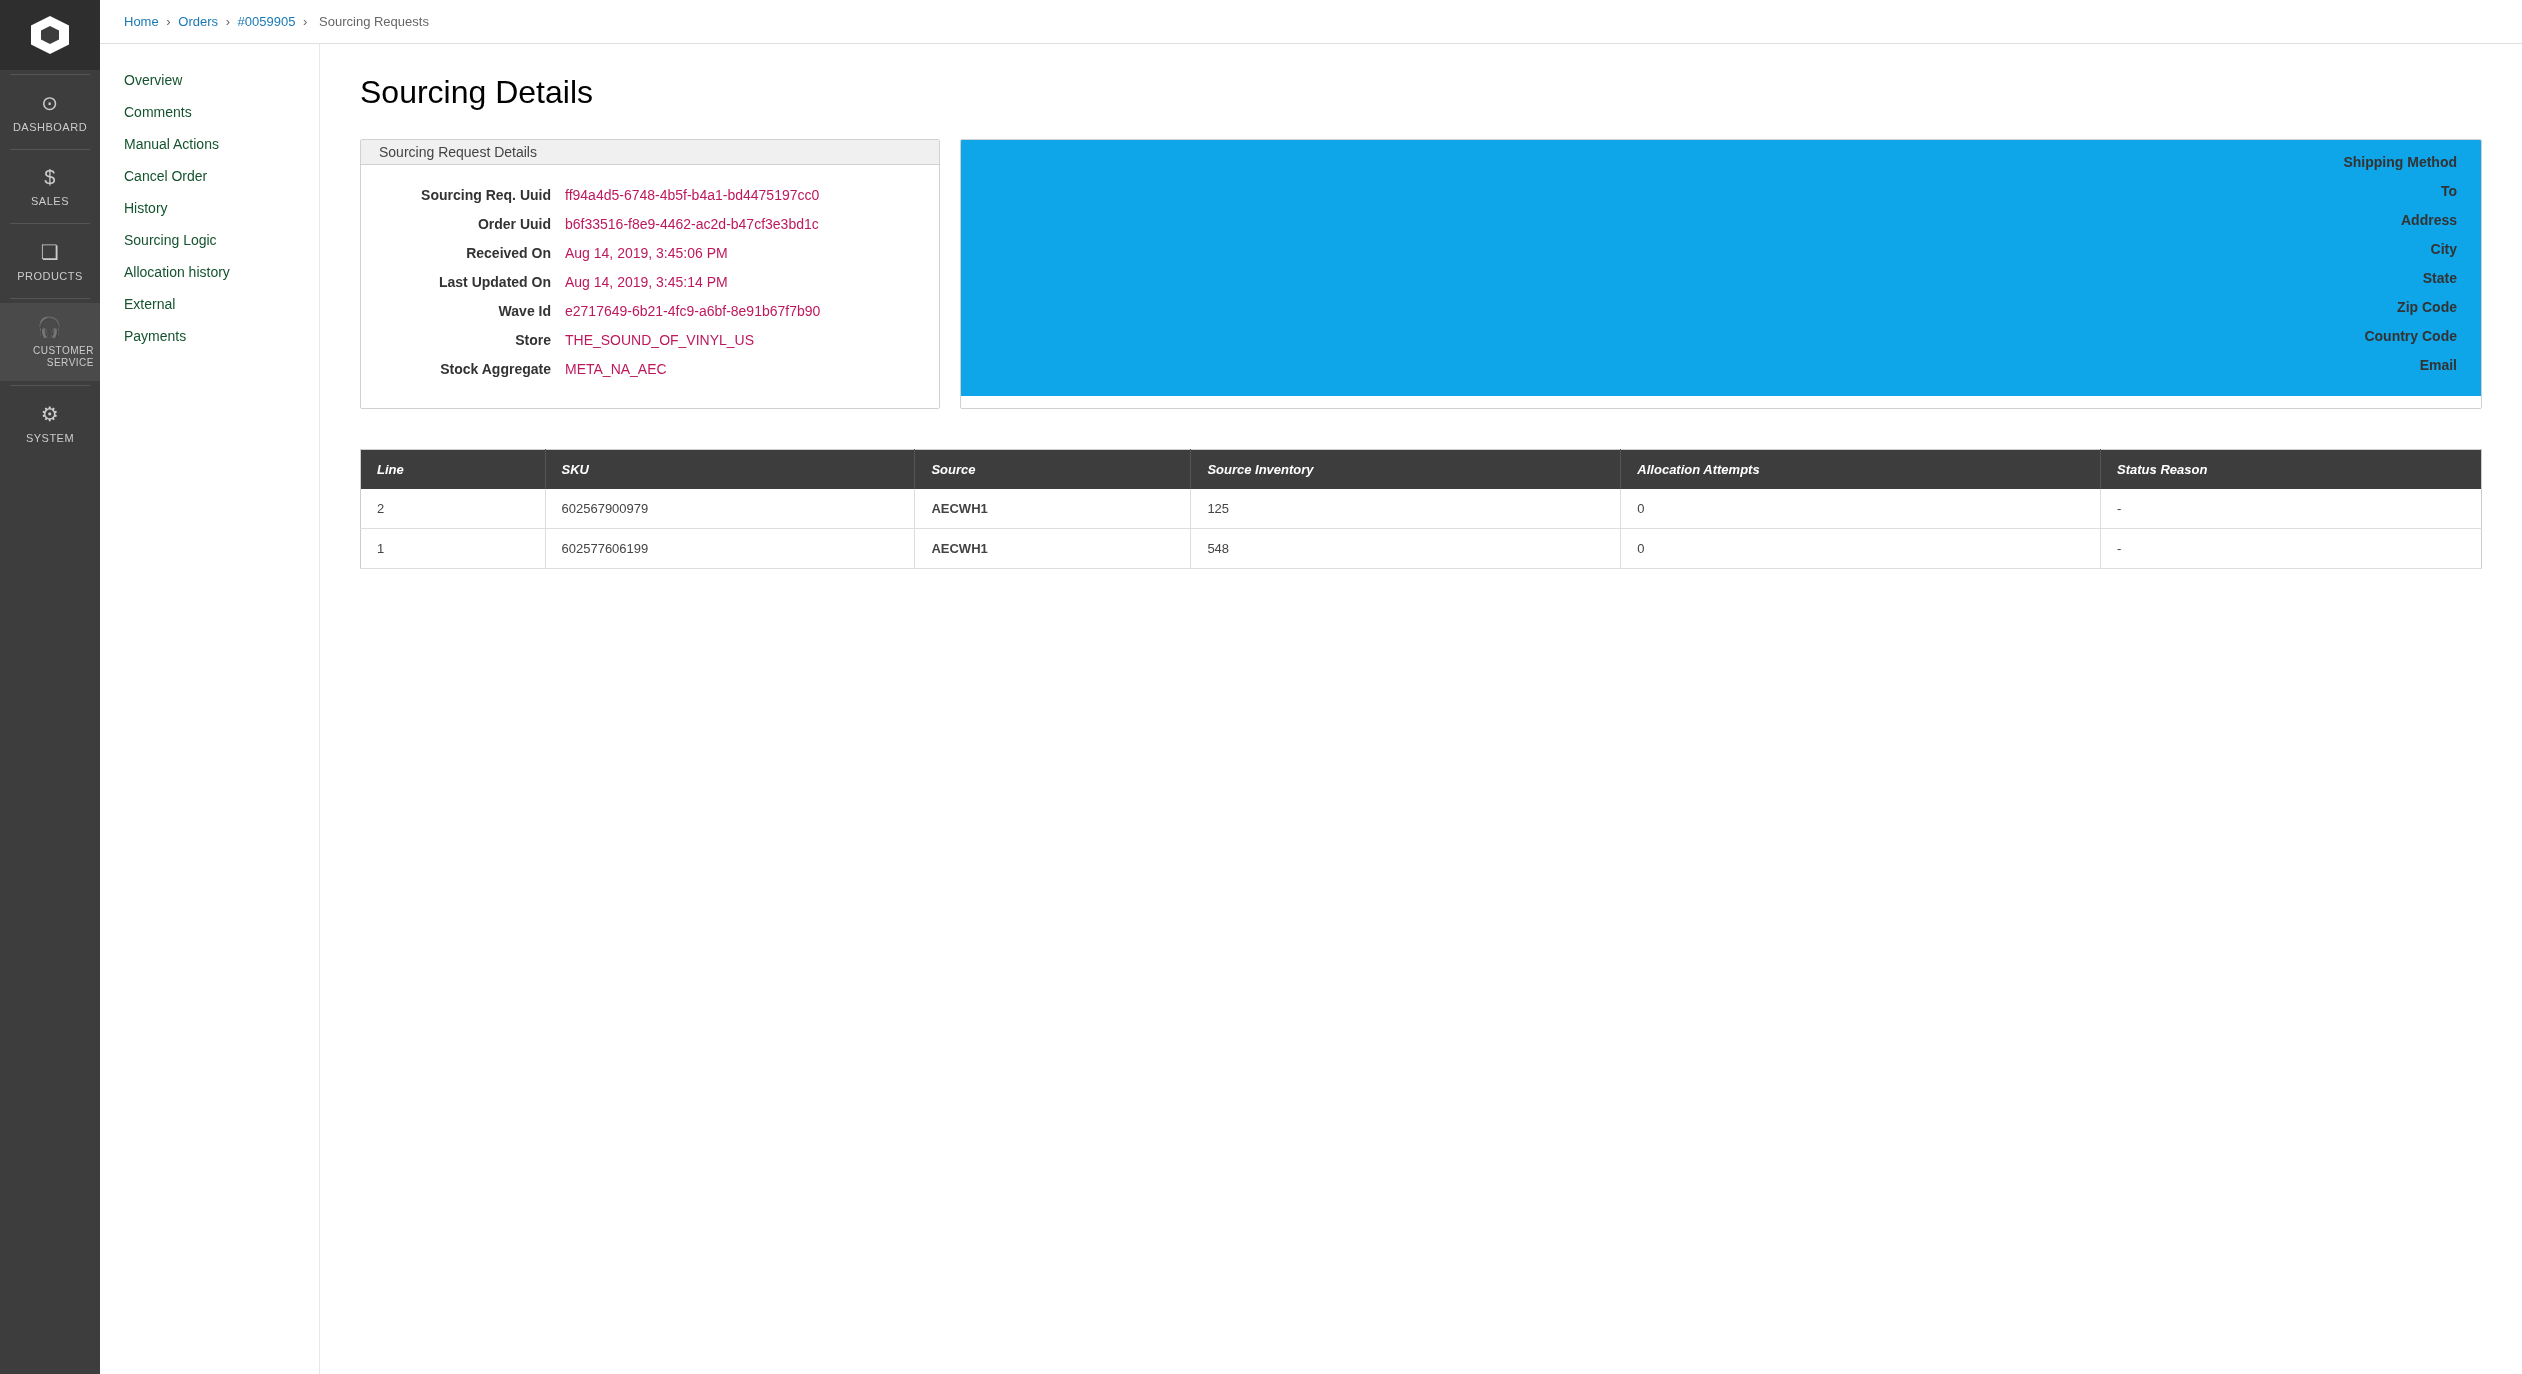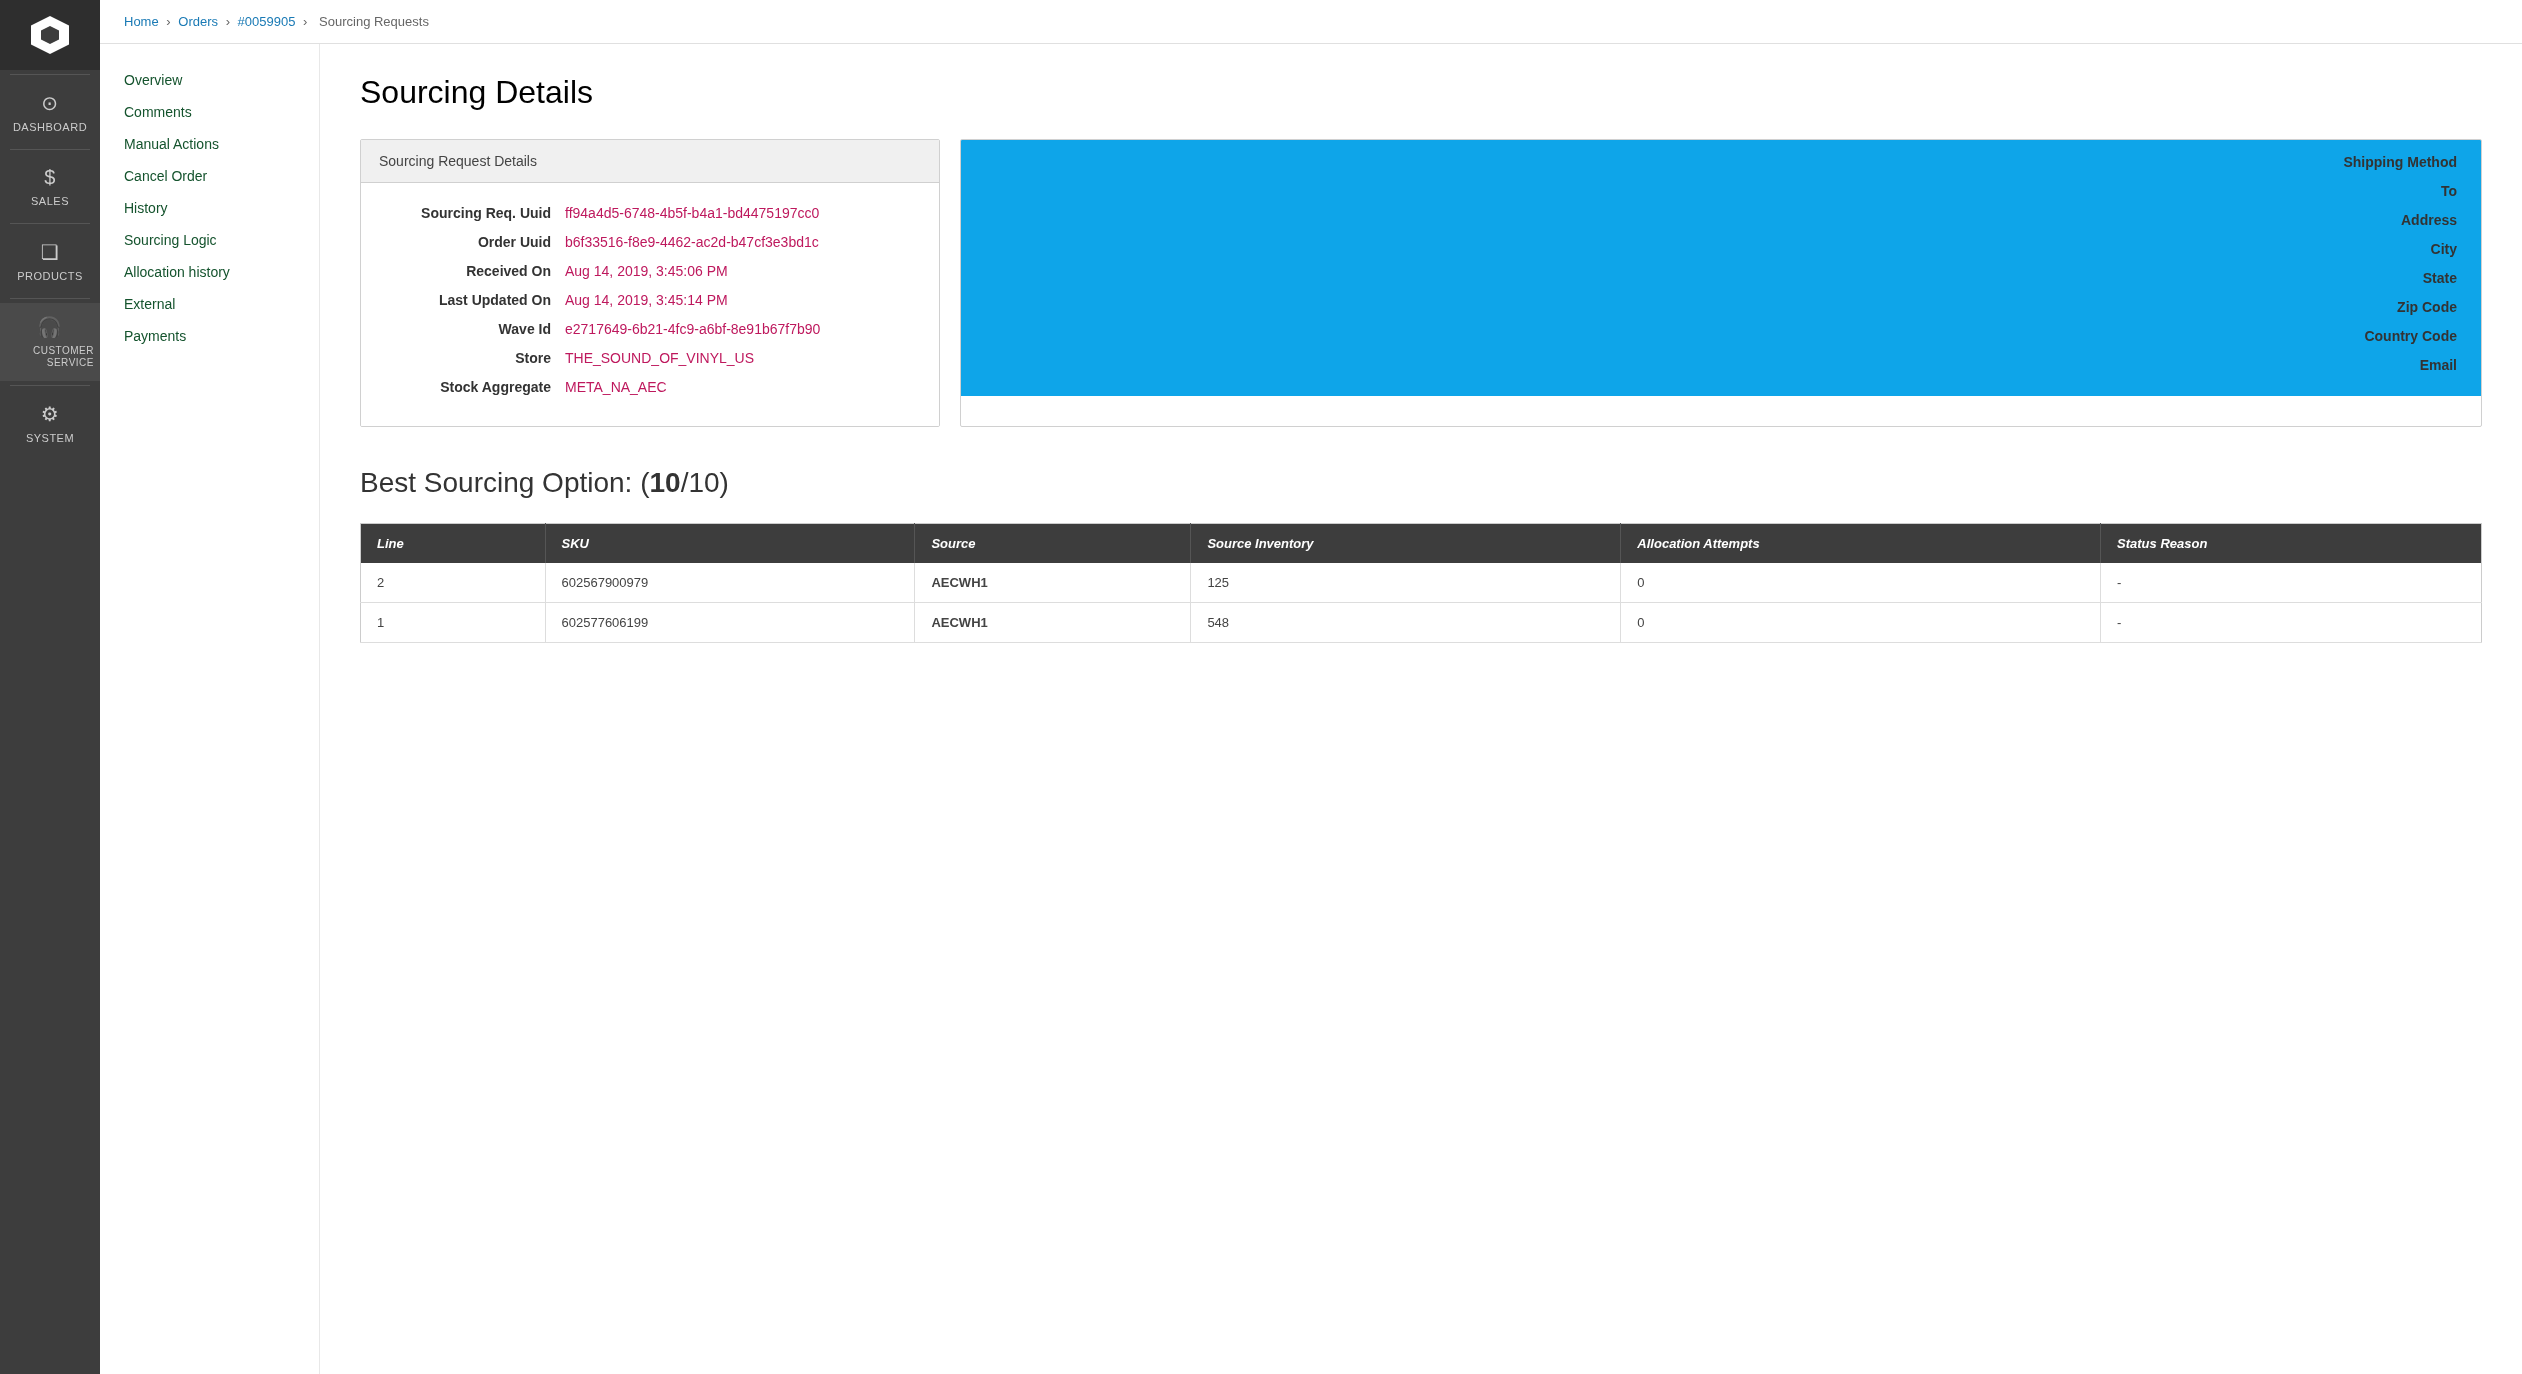--- a/index.html
+++ b/index.html
@@ -128,21 +128,21 @@
       border: 1px solid #d0d0d0;
       border-radius: 2px;
       overflow: hidden;
     }
 
     .details-card-left { flex: 1; max-width: 580px; }
     .details-card-right { flex: 1; }
 
     .card-header {
       background: #f0f0f0;
-      padding: 13px 18px;
+      padding: 4px 18px;
       font-size: 14px;
       font-weight: 500;
       color: #444;
       border-bottom: 1px solid #d0d0d0;
     }
 
     .card-body {
       padding: 20px 24px;
       background: #fff;
     }
@@ -353,23 +353,20 @@
             <div class="shipping-field">
               <span class="shipping-label">Country Code</span>
             </div>
             <div class="shipping-field">
               <span class="shipping-label">Email</span>
             </div>
           </div>
         </div>
       </div>
 
-      <h2 class="best-sourcing-title">
-        <span>Best Sourcing Option: (</span><strong>10</strong><span>/10)</span>
-      </h2>
 
       <table class="sourcing-table">
         <thead>
           <tr>
             <th>Line</th>
             <th>SKU</th>
             <th>Source</th>
             <th>Source Inventory</th>
             <th>Allocation Attempts</th>
             <th>Status Reason</th>

